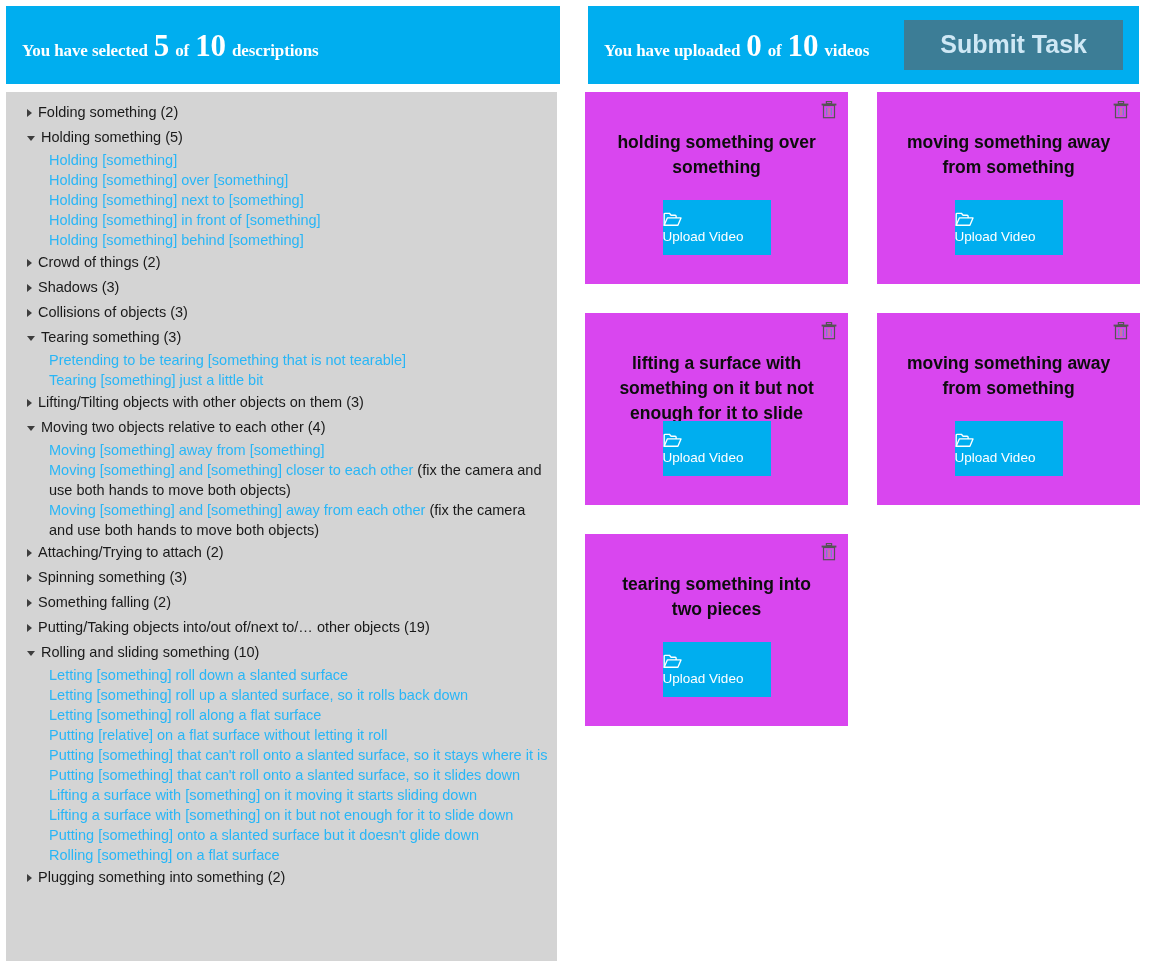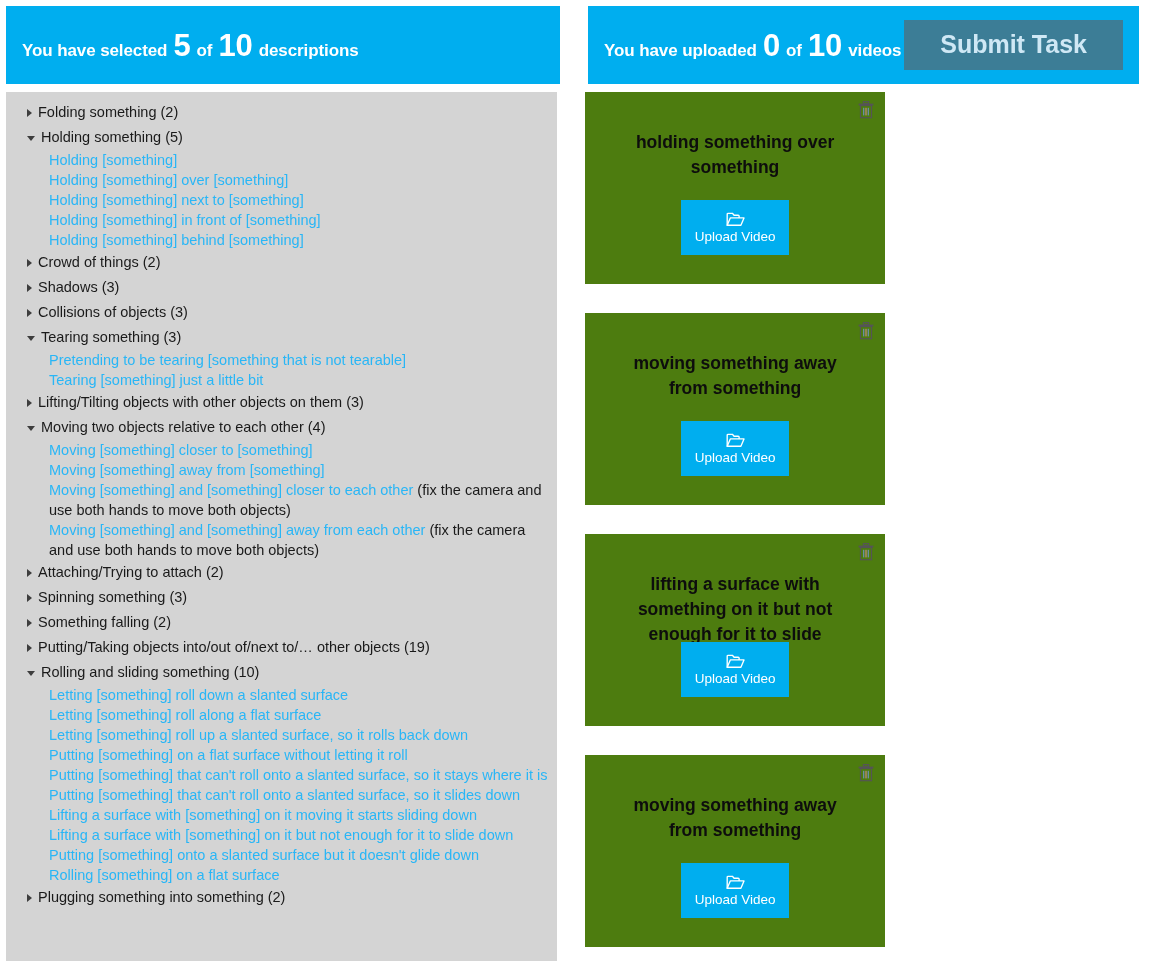--- a/index.html
+++ b/index.html
@@ -37,20 +37,21 @@
 
   .counter-text {
     color: #ffffff;
     font-size: 17px;
     font-weight: bold;
     white-space: nowrap;
     letter-spacing: -0.1px;
     display: flex;
     align-items: baseline;
     gap: 6px;
+    font-family: Liberation Serif, serif;
   }
   .counter-text .big {
     font-size: 31px;
     font-weight: bold;
     line-height: 1;
   }
   .counter-text .mid {
     font-size: 17px;
     font-weight: bold;
   }
@@ -136,23 +137,23 @@
 
   
   .cards-panel {
     width: 563px;
     display: flex;
     flex-wrap: wrap;
     gap: 29px 29px;
     align-content: flex-start;
   }
   .video-card {
-    width: 300px;
+    width: 263px;
     height: 192px;
-    background: #4d7c0f;
+    background: #d946ef;
     position: relative;
     display: flex;
     flex-direction: column;
     align-items: center;
   }
   .trash-btn {
     position: absolute;
     top: 9px;
     right: 11px;
     width: 16px;
@@ -180,21 +181,21 @@
     width: 108px;
     height: 55px;
     background: #00aeef;
     border: none;
     color: #ffffff;
     font-family: "Liberation Sans", sans-serif;
     font-size: 13.5px;
     cursor: pointer;
     display: flex;
     flex-direction: column;
-    align-items: center;
+    align-items: flex-start;
     justify-content: center;
     gap: 3px;
     padding: 0;
   }
   .upload-btn .folder-ico { line-height: 0; }
   .upload-btn .up-label { line-height: 1; }
 </style>
 </head>
 <body>
 
@@ -278,21 +279,20 @@
           <span class="caret collapsed"></span>
           <span class="group-label">Lifting/Tilting objects with other objects on them (3)</span>
         </div>
       </div>
       <div class="tree-group">
         <div class="group-header">
           <span class="caret expanded"></span>
           <span class="group-label">Moving two objects relative to each other (4)</span>
         </div>
         <div class="children">
-          <div class="child-item"><span>Moving [something] closer to [something]</span></div>
           <div class="child-item"><span>Moving [something] away from [something]</span></div>
           <div class="child-item"><span>Moving [something] and [something] closer to each other</span><span class="note"> (fix the camera and use both hands to move both objects)</span></div>
           <div class="child-item"><span>Moving [something] and [something] away from each other</span><span class="note"> (fix the camera and use both hands to move both objects)</span></div>
         </div>
       </div>
       <div class="tree-group">
         <div class="group-header">
           <span class="caret collapsed"></span>
           <span class="group-label">Attaching/Trying to attach (2)</span>
         </div>
@@ -315,23 +315,23 @@
           <span class="group-label">Putting/Taking objects into/out of/next to/… other objects (19)</span>
         </div>
       </div>
       <div class="tree-group">
         <div class="group-header">
           <span class="caret expanded"></span>
           <span class="group-label">Rolling and sliding something (10)</span>
         </div>
         <div class="children">
           <div class="child-item"><span>Letting [something] roll down a slanted surface</span></div>
+          <div class="child-item"><span>Letting [something] roll up a slanted surface, so it rolls back down</span></div>
           <div class="child-item"><span>Letting [something] roll along a flat surface</span></div>
-          <div class="child-item"><span>Letting [something] roll up a slanted surface, so it rolls back down</span></div>
-          <div class="child-item"><span>Putting [something] on a flat surface without letting it roll</span></div>
+          <div class="child-item"><span>Putting [relative] on a flat surface without letting it roll</span></div>
           <div class="child-item"><span>Putting [something] that can't roll onto a slanted surface, so it stays where it is</span></div>
           <div class="child-item"><span>Putting [something] that can't roll onto a slanted surface, so it slides down</span></div>
           <div class="child-item"><span>Lifting a surface with [something] on it moving it starts sliding down</span></div>
           <div class="child-item"><span>Lifting a surface with [something] on it but not enough for it to slide down</span></div>
           <div class="child-item"><span>Putting [something] onto a slanted surface but it doesn't glide down</span></div>
           <div class="child-item"><span>Rolling [something] on a flat surface</span></div>
         </div>
       </div>
       <div class="tree-group">
         <div class="group-header">

